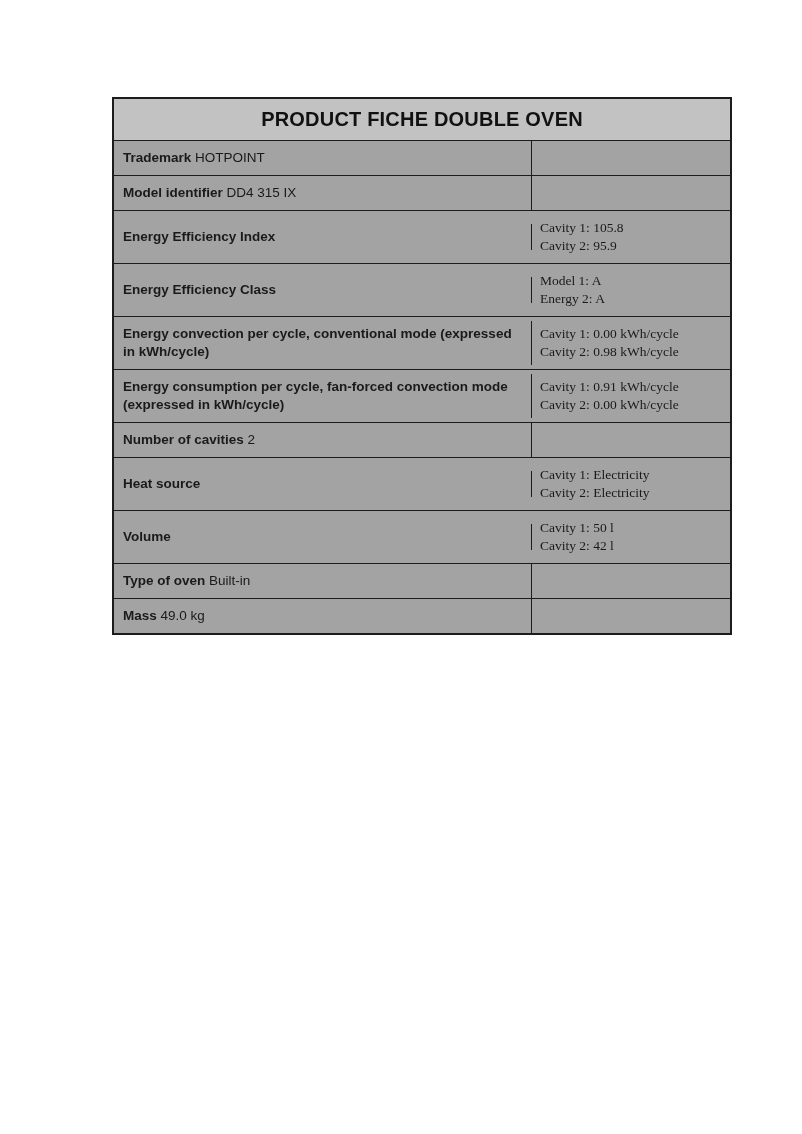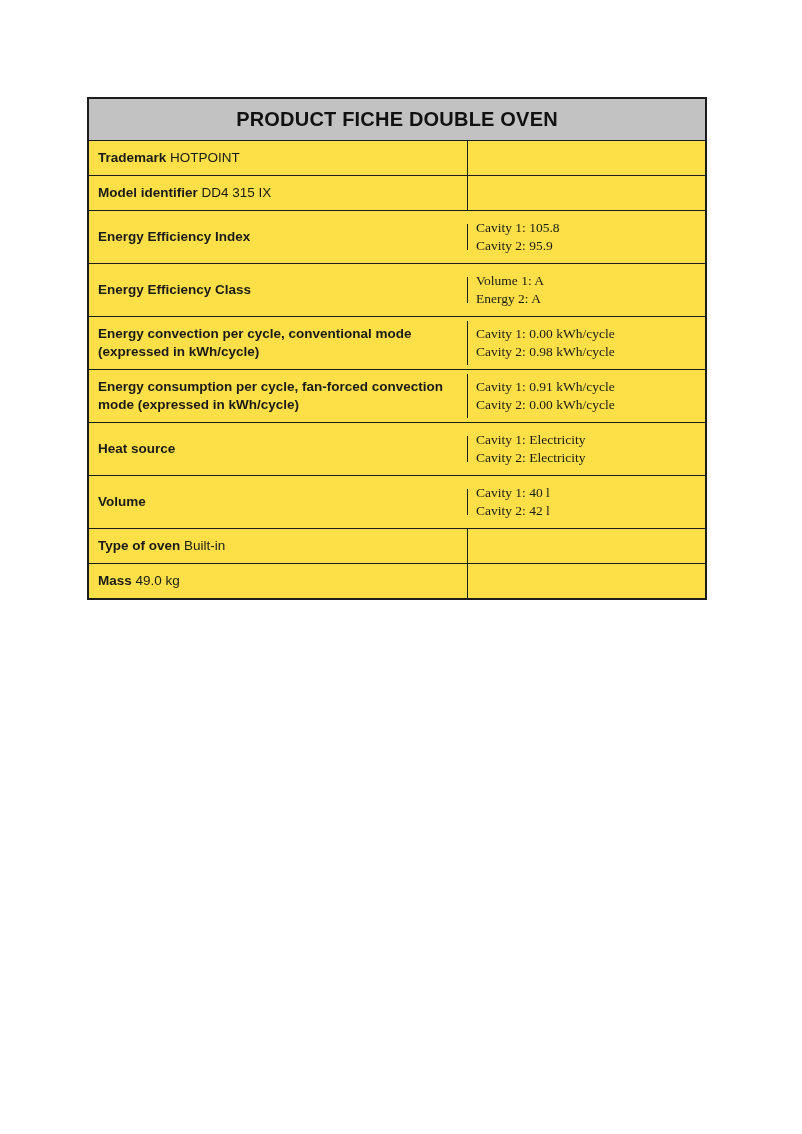--- a/index.html
+++ b/index.html
@@ -11,26 +11,26 @@
   }
   .page {
     position: relative;
     width: 802px;
     height: 1134px;
     background: #ffffff;
     overflow: hidden;
   }
   .fiche-table {
     position: absolute;
-    left: 87px;
+    left: 112px;
     top: 97px;
     width: 620px;
     border: 2px solid #1c1c1c;
     box-sizing: border-box;
-    background: #fde047;
+    background: #a3a3a3;
   }
   .fiche-header {
     height: 41px;
     background: #c2c2c2;
     display: flex;
     align-items: center;
     justify-content: center;
     box-sizing: border-box;
   }
   .fiche-title {
@@ -40,21 +40,21 @@
     color: #111111;
   }
   .row {
     display: flex;
     border-top: 1.5px solid #1c1c1c;
     box-sizing: border-box;
   }
   .row.single { height: 35px; }
   .row.double { height: 53px; align-items: center; }
   .cell-left {
-    width: 379px;
+    width: 418px;
     box-sizing: border-box;
     border-right: 1.5px solid #1c1c1c;
     display: flex;
     align-items: center;
     padding: 4px 8px 4px 9px;
     font-size: 13.5px;
     line-height: 18px;
   }
   .cell-left .inner { display: block; }
   .lbl { font-weight: bold; }
@@ -121,21 +121,21 @@
     </div>
 
     <div class="row double">
       <div class="cell-left">
         <span class="inner">
           <span class="lbl">Energy Efficiency Class</span>
           <span class="val"></span>
         </span>
       </div>
       <div class="cell-right">
-        <div>Volume 1: A</div>
+        <div>Model 1: A</div>
         <div>Energy 2: A</div>
       </div>
     </div>
 
     <div class="row double">
       <div class="cell-left">
         <span class="inner">
           <span class="lbl">Energy convection per cycle, conventional mode (expressed in kWh/cycle)</span>
           <span class="val"></span>
         </span>
@@ -152,20 +152,32 @@
           <span class="lbl">Energy consumption per cycle, fan-forced convection mode (expressed in kWh/cycle)</span>
           <span class="val"></span>
         </span>
       </div>
       <div class="cell-right">
         <div>Cavity 1: 0.91 kWh/cycle</div>
         <div>Cavity 2: 0.00 kWh/cycle</div>
       </div>
     </div>
 
+    <div class="row single">
+      <div class="cell-left">
+        <span class="inner">
+          <span class="lbl">Number of cavities</span>
+          <span class="val">2</span>
+        </span>
+      </div>
+      <div class="cell-right">
+        <div></div>
+        <div></div>
+      </div>
+    </div>
 
     <div class="row double">
       <div class="cell-left">
         <span class="inner">
           <span class="lbl">Heat source</span>
           <span class="val"></span>
         </span>
       </div>
       <div class="cell-right">
         <div>Cavity 1: Electricity</div>
@@ -174,21 +186,21 @@
     </div>
 
     <div class="row double">
       <div class="cell-left">
         <span class="inner">
           <span class="lbl">Volume</span>
           <span class="val"></span>
         </span>
       </div>
       <div class="cell-right">
-        <div>Cavity 1: 40 l</div>
+        <div>Cavity 1: 50 l</div>
         <div>Cavity 2: 42 l</div>
       </div>
     </div>
 
     <div class="row single">
       <div class="cell-left">
         <span class="inner">
           <span class="lbl">Type of oven</span>
           <span class="val">Built-in</span>
         </span>

